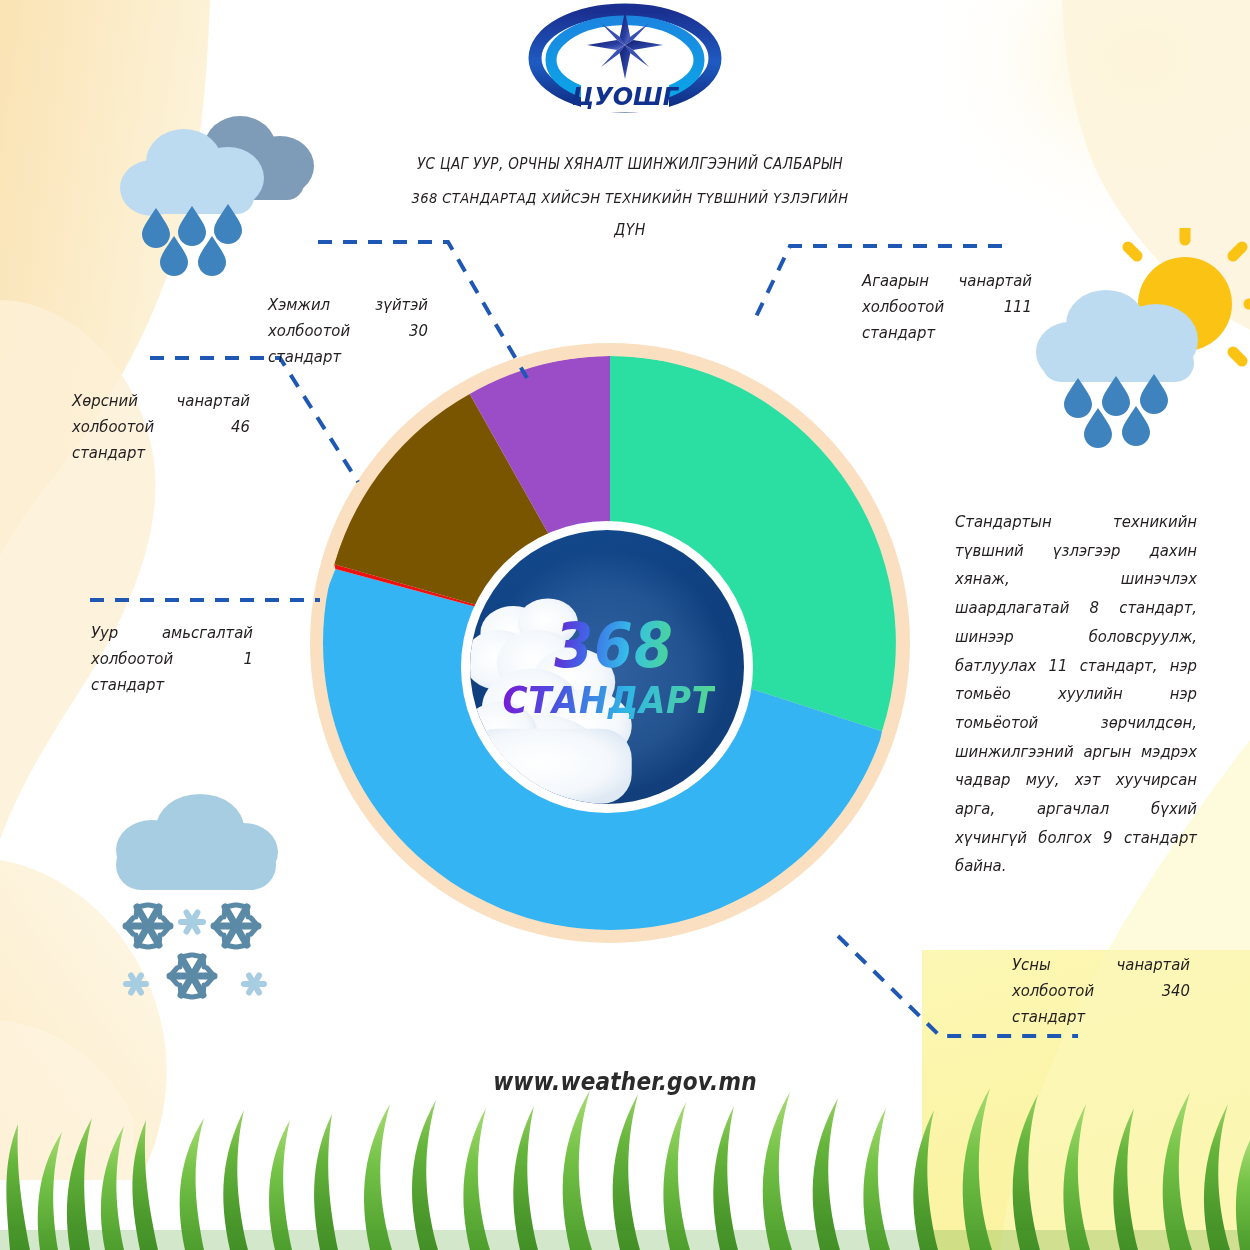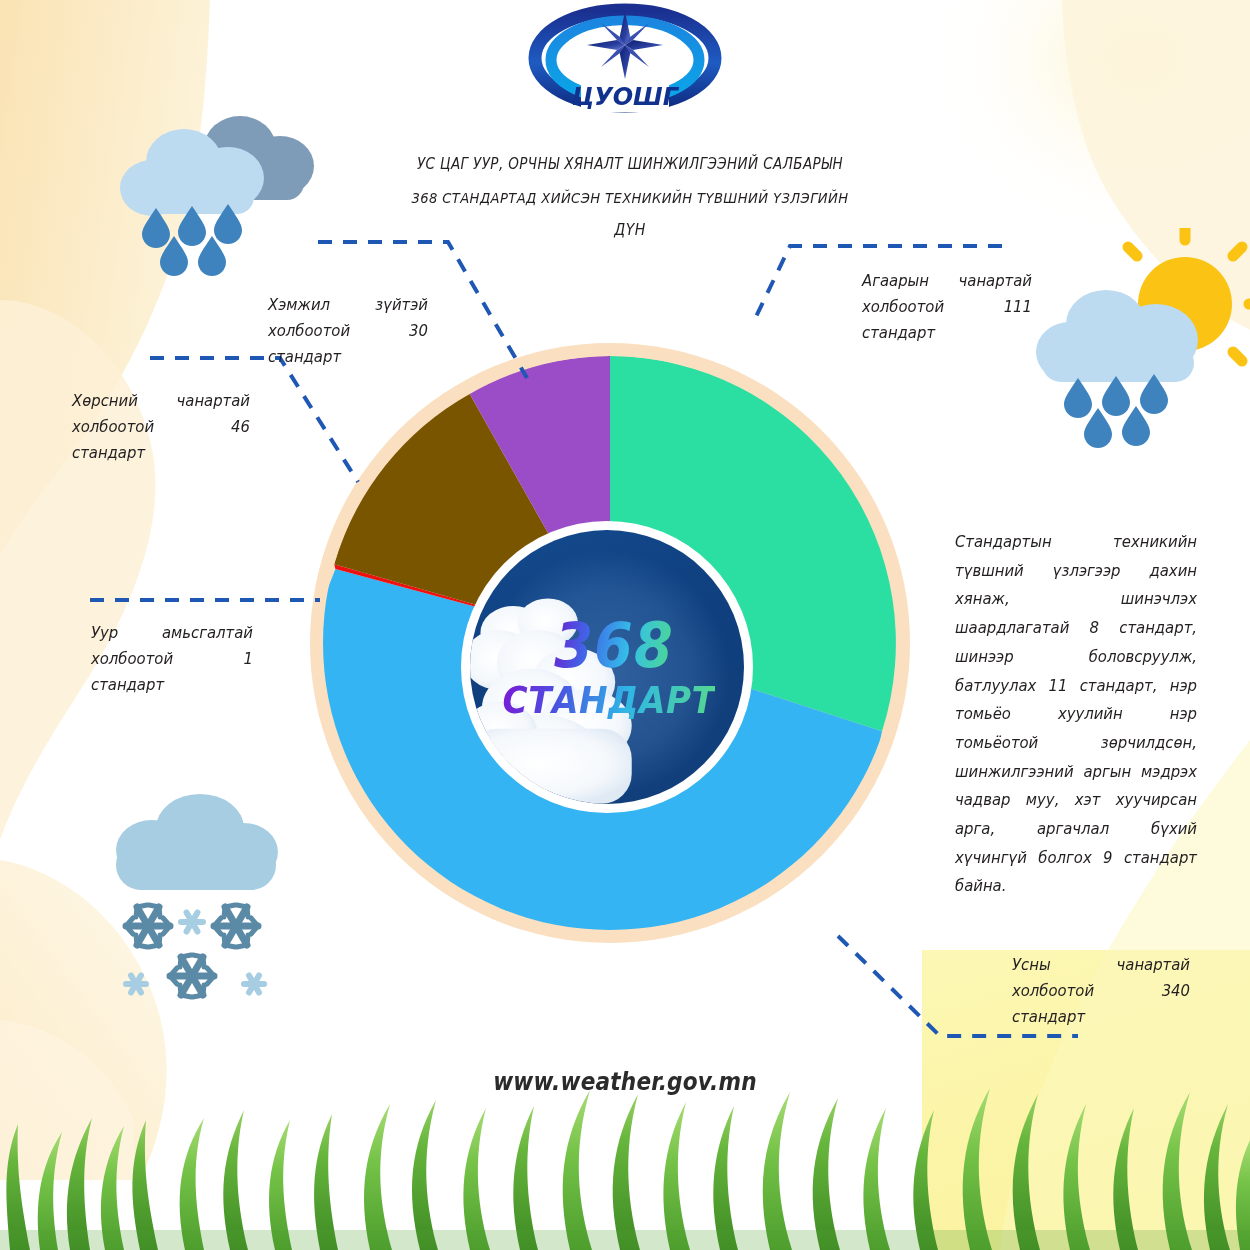--- a/index.html
+++ b/index.html
@@ -102,21 +102,20 @@
   #cal-usny    { left:1012px; top:952px; width:178px; }
 
   
   .para {
     position:absolute; left:955px; top:508px; width:242px; z-index:7;
     color:#231f20;
     font-size:16.5px;
     line-height:28.7px;
     font-family:"DejaVu Sans Condensed","Liberation Sans", sans-serif;
     text-align:justify;
-    margin-top:20px;
   }
 
   
   .connectors { position:absolute; left:0; top:0; width:1250px; height:1250px; z-index:6; }
 
   
   .site-url {
     position:absolute; left:0; top:1068px; width:1250px; text-align:center; z-index:7;
     font-size:24px; font-weight:bold; color:#2b2b2b;
     font-family:"DejaVu Sans Condensed","Liberation Sans", sans-serif;

